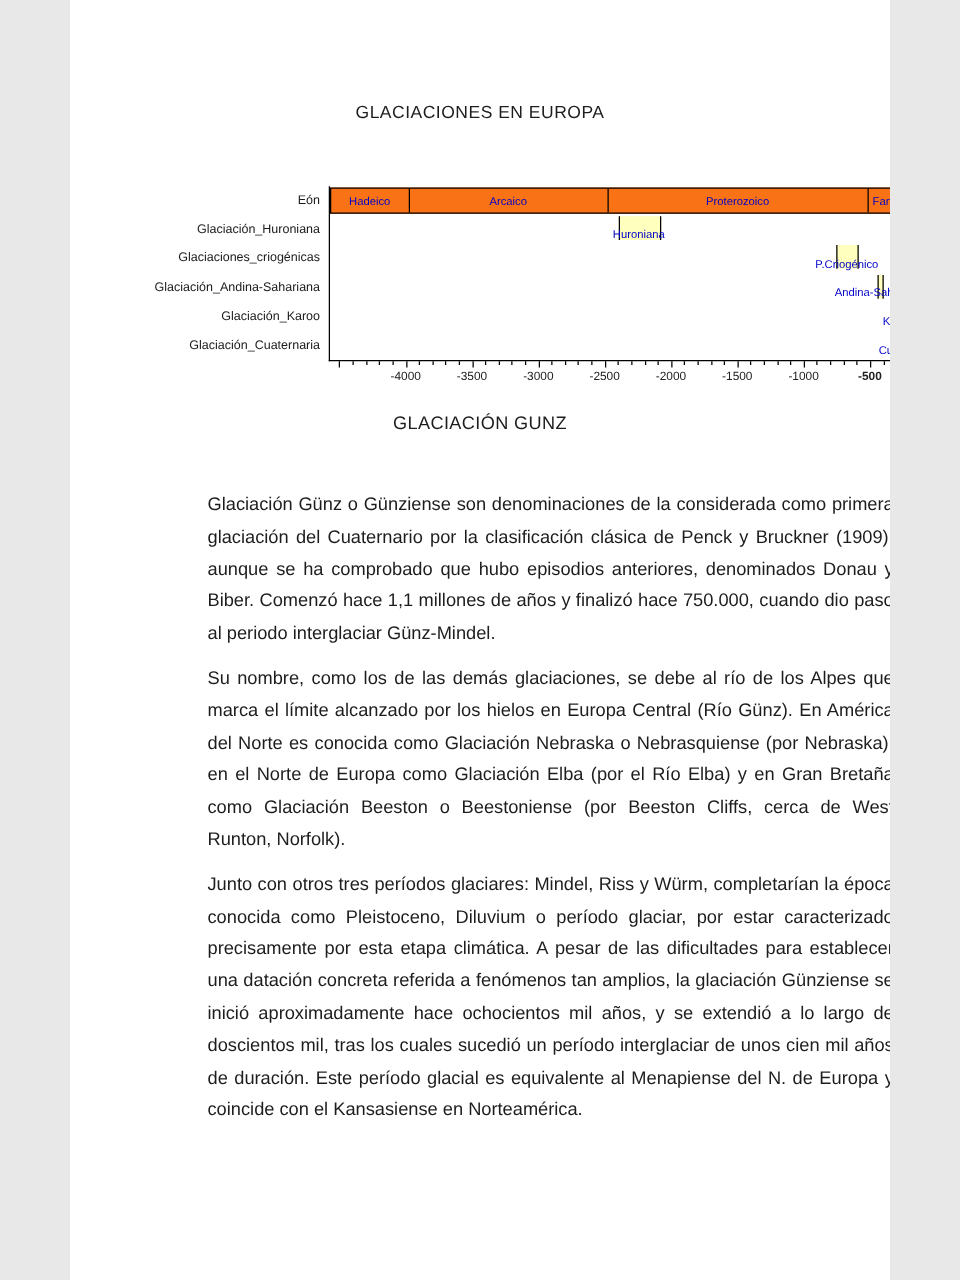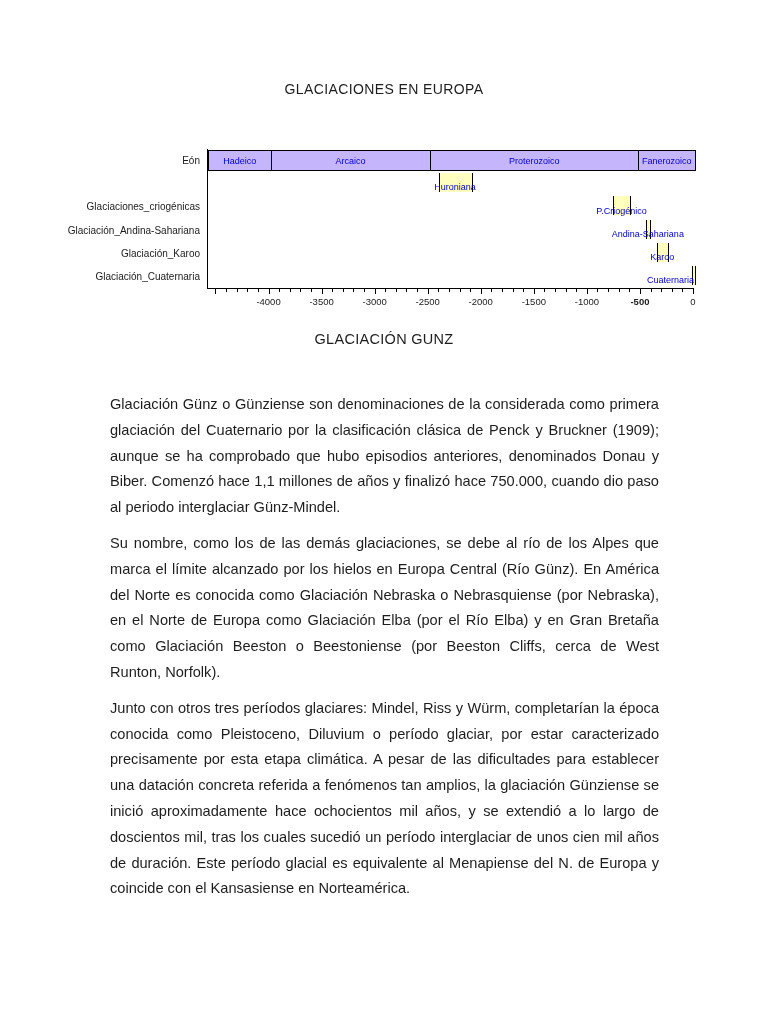--- a/index.html
+++ b/index.html
@@ -1,16 +1,16 @@
 <!DOCTYPE html>
 <html><head>
 <meta charset="utf-8">
 <style>
   html,body{margin:0;padding:0;background:#e8e8e8;}
-  .page{position:relative;width:768px;height:1024px;background:#ffffff;margin:0 auto;
+  .page{position:relative;width:656px;height:1024px;background:#ffffff;margin:0 auto;
         font-family:"Liberation Sans", sans-serif;overflow:hidden;}
   .doc-title{position:absolute;top:81px;left:0;width:100%;text-align:center;
              font-size:14px;letter-spacing:.4px;color:#1d1d1d;}
   .doc-subtitle{position:absolute;top:331px;left:0;width:100%;text-align:center;
              font-size:14.5px;letter-spacing:.3px;color:#1d1d1d;}
   .bodytext{position:absolute;top:392px;left:110px;width:549px;
             font-size:14.6px;line-height:25.8px;color:#1d1d1d;text-align:justify;}
   .bodytext p{margin:0 0 10px 0;}
 
   
@@ -40,27 +40,28 @@
 </head>
 <body>
 
 <div class="page">
 
   <div class="doc-title">GLACIACIONES EN EUROPA</div>
 
   <div class="chart">
     <div class="row-labels" id="row-labels">
         <div class="rowlabel" style="top: 0px; height: 23.1667px;">Eón</div>
+        <div class="rowlabel" style="top: 23.1667px; height: 23.1667px;">Glaciación_Huroniana</div>
         <div class="rowlabel" style="top: 46.3333px; height: 23.1667px;">Glaciaciones_criogénicas</div>
         <div class="rowlabel" style="top: 69.5px; height: 23.1667px;">Glaciación_Andina-Sahariana</div>
         <div class="rowlabel" style="top: 115.833px; height: 23.1667px;">Glaciación_Cuaternaria</div>
         <div class="rowlabel" style="top: 92.6667px; height: 23.1667px;">Glaciación_Karoo</div>
       </div>
     <div class="plot" id="plot">
-        <div class="eonbar" style="top: 1px; background: #c4b5fd;">
+        <div class="eonbar" style="top: 1px; background: #f97316;">
           <div class="eonseg first" style="left: 0px; width: 61.5459px; color: rgb(0, 0, 200);">Hadeico</div>
           <div class="eonseg" style="left: 61.5459px; width: 159.17px; color: rgb(0, 0, 200);">Arcaico</div>
           <div class="eonseg" style="left: 220.716px; width: 207.876px; color: rgb(0, 0, 200);">Proterozoico</div>
           <div class="eonseg" style="left: 428.593px; width: 57.4074px; color: rgb(0, 0, 200);">Fanerozoico</div>
         </div>
         <div class="gbar" style="left: 231.328px; width: 31.8341px; top: 24.1667px; background: rgb(255, 255, 190);"></div>
         <div class="gbarlabel" style="color: rgb(0, 0, 200); top: 33.3333px; left: 226.245px;">Huroniana</div>
         <div class="gbar" style="left: 405.354px; width: 15.917px; top: 47.3333px; background: rgb(255, 255, 190);"></div>
         <div class="gbarlabel" style="color: rgb(0, 0, 200); top: 56.5px; left: 388.312px;">P.Criogénico</div>
         <div class="gbar" style="left: 438.249px; width: 3.18341px; top: 70.5px; background: rgb(255, 255, 190);"></div>

